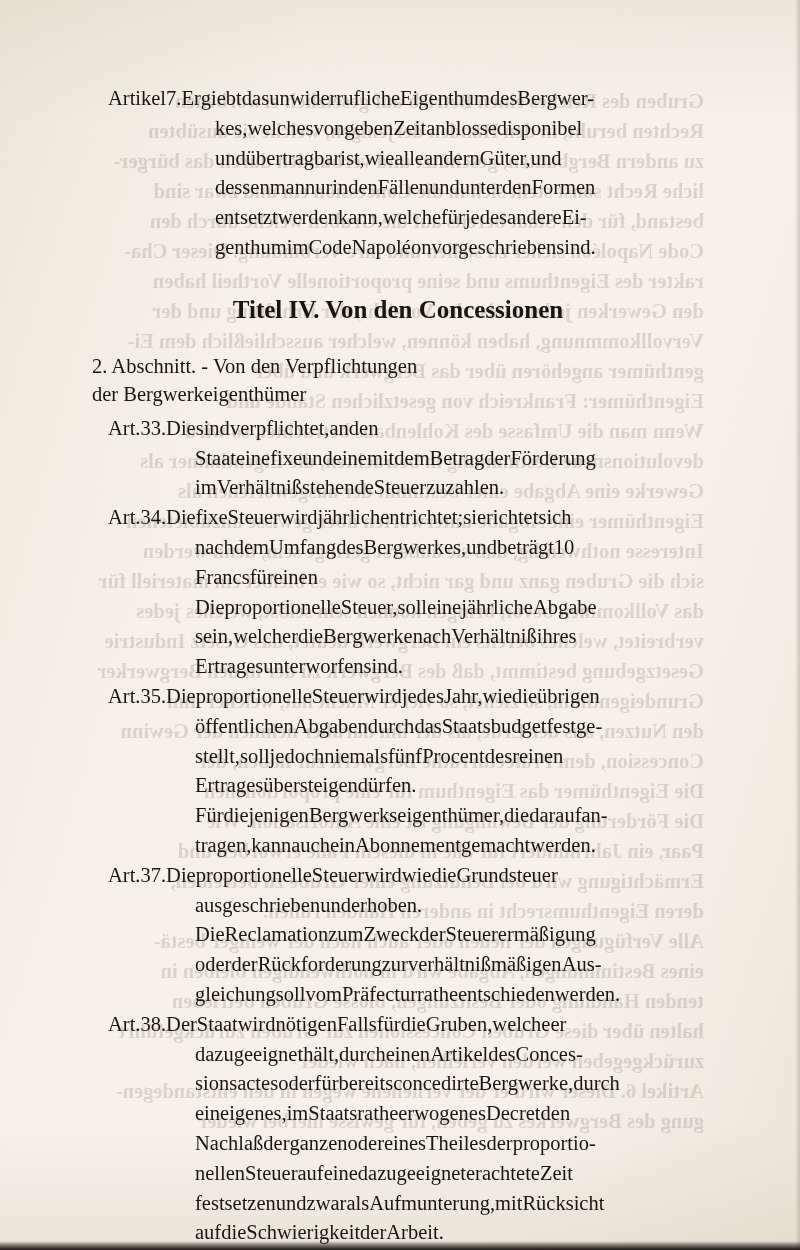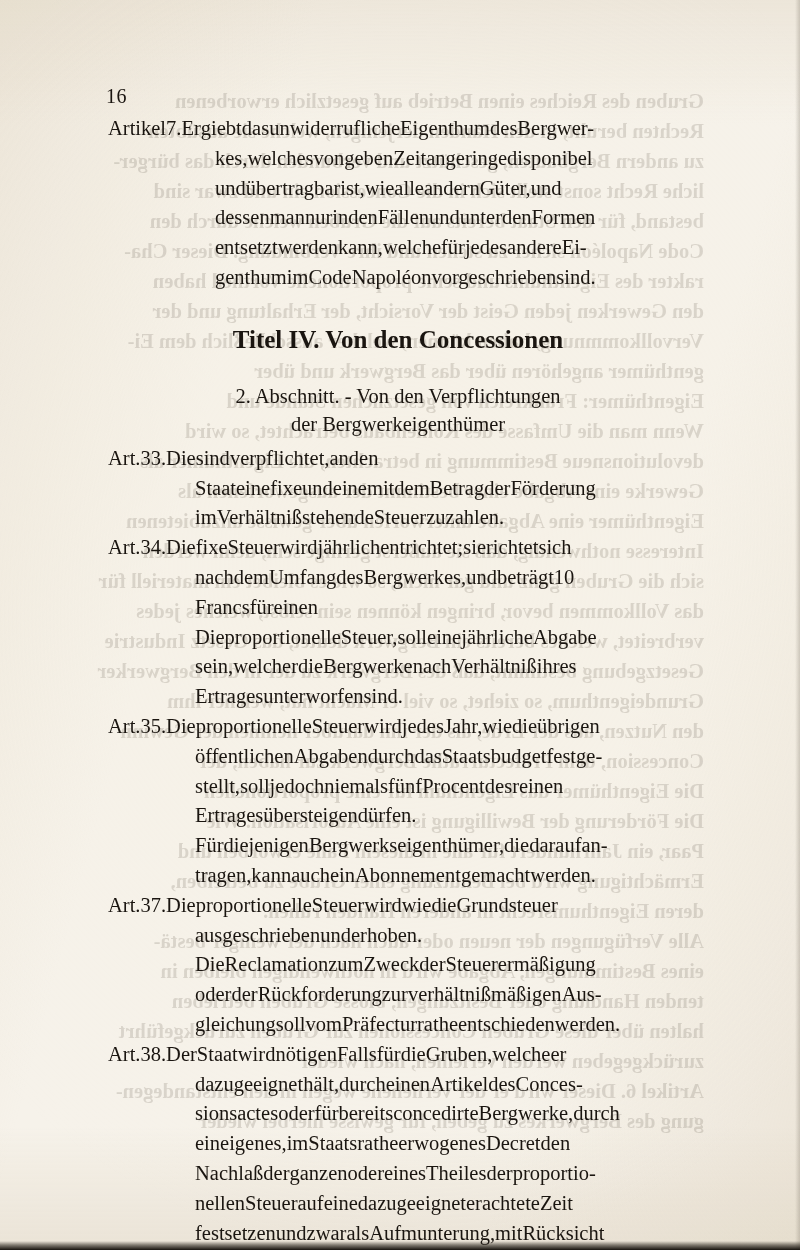--- a/index.html
+++ b/index.html
@@ -105,21 +105,21 @@
   .ind-art7  { padding-left: 123px; }  
 
   .heading {
     text-align: center;
     font-weight: 700;
     font-size: 25px;
     line-height: 29px;
   }
   .head-title { margin-top: 22px; }
   .head-sub {
-    text-align: center;
+    text-align: left;
     font-size: 20.5px;
     line-height: 28px;
     font-weight: 400;
   }
   .head-sub-1 { margin-top: 28px; }
   .gap-s { height: 6px; }
   .gap-m { height: 10px; }
 </style>
 </head>
 <body>
@@ -159,25 +159,24 @@
       <div class="bline">eines Bestimmungen, Abgabe wird in nothwendigen bleiben in</div>
       <div class="bline">tenden Handlung oder Besitzungen, blosse Gruben betrieben</div>
       <div class="bline">halten über diese Gruben Concessionen zur Gruben zurückgeführt</div>
       <div class="bline">zurückgegeben werden verleihen, nach wieder</div>
       <div class="bline">Artikel 6. Dieser wird er der verliehene wegen in den entstandegen-</div>
       <div class="bline">gung des Bergwerkes zu geben, für gewisse hierbei wieder</div>
     </div>
 
   <div id="content">
 
-    <div class="folio">16</div>
 
     <div id="block-artikel7">
         <div class="ln just ind-artikel"><span>Artikel</span><span>7.</span><span>Er</span><span>giebt</span><span>das</span><span>unwiderrufliche</span><span>Eigenthum</span><span>des</span><span>Bergwer-</span></div>
-        <div class="ln just ind-art7"><span>kes,</span><span>welches</span><span>von</span><span>geben</span><span>Zeit</span><span>an</span><span>geringe</span><span>disponibel</span></div>
+        <div class="ln just ind-art7"><span>kes,</span><span>welches</span><span>von</span><span>geben</span><span>Zeit</span><span>an</span><span>blosse</span><span>disponibel</span></div>
         <div class="ln just ind-art7"><span>und</span><span>übertragbar</span><span>ist,</span><span>wie</span><span>alle</span><span>andern</span><span>Güter,</span><span>und</span></div>
         <div class="ln just ind-art7"><span>dessen</span><span>man</span><span>nur</span><span>in</span><span>den</span><span>Fällen</span><span>und</span><span>unter</span><span>den</span><span>Formen</span></div>
         <div class="ln just ind-art7"><span>entsetzt</span><span>werden</span><span>kann,</span><span>welche</span><span>für</span><span>jedes</span><span>andere</span><span>Ei-</span></div>
         <div class="ln last ind-art7"><span>genthum</span><span>im</span><span>Code</span><span>Napoléon</span><span>vorgeschrieben</span><span>sind.</span></div>
       </div>
 
     <div class="gap-m"></div>
     <div class="heading head-title">Titel IV. Von den Concessionen</div>
 
     <div class="head-sub head-sub-1">2. Abschnitt. - Von den Verpflichtungen</div>

